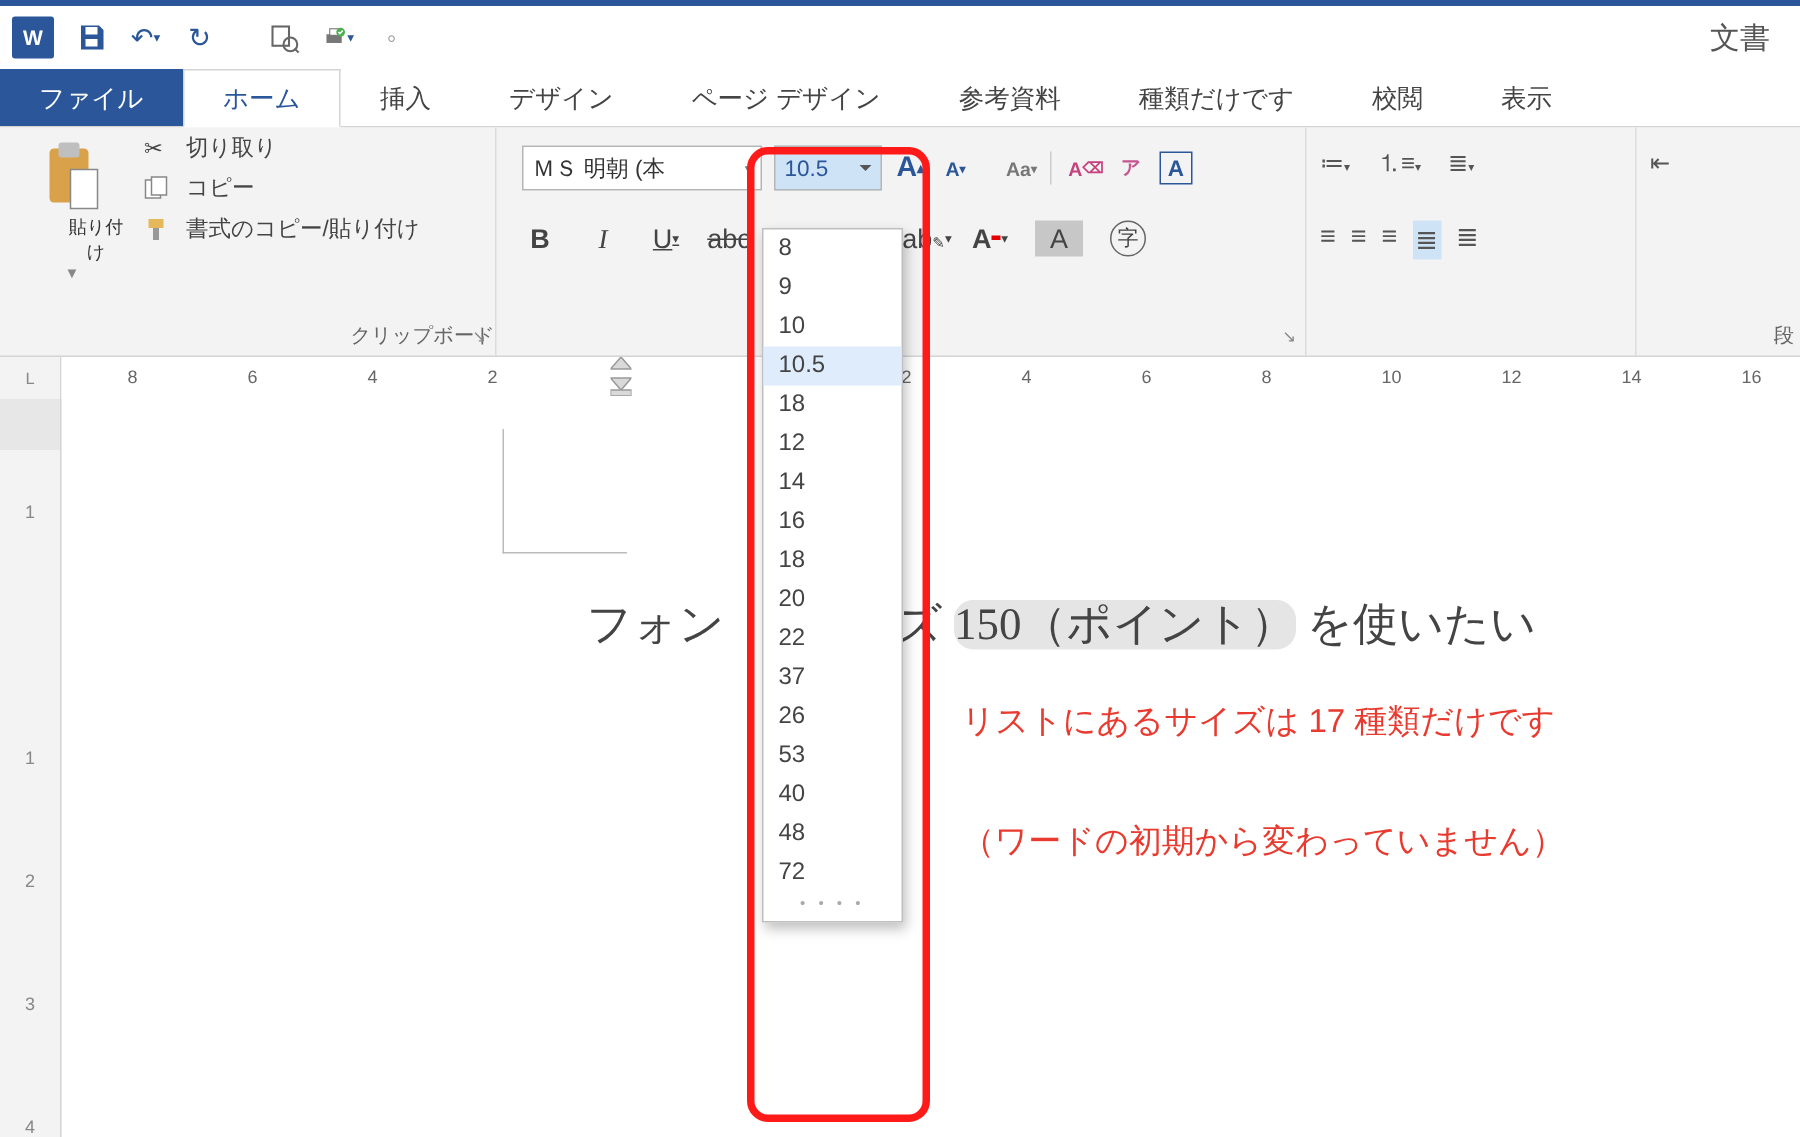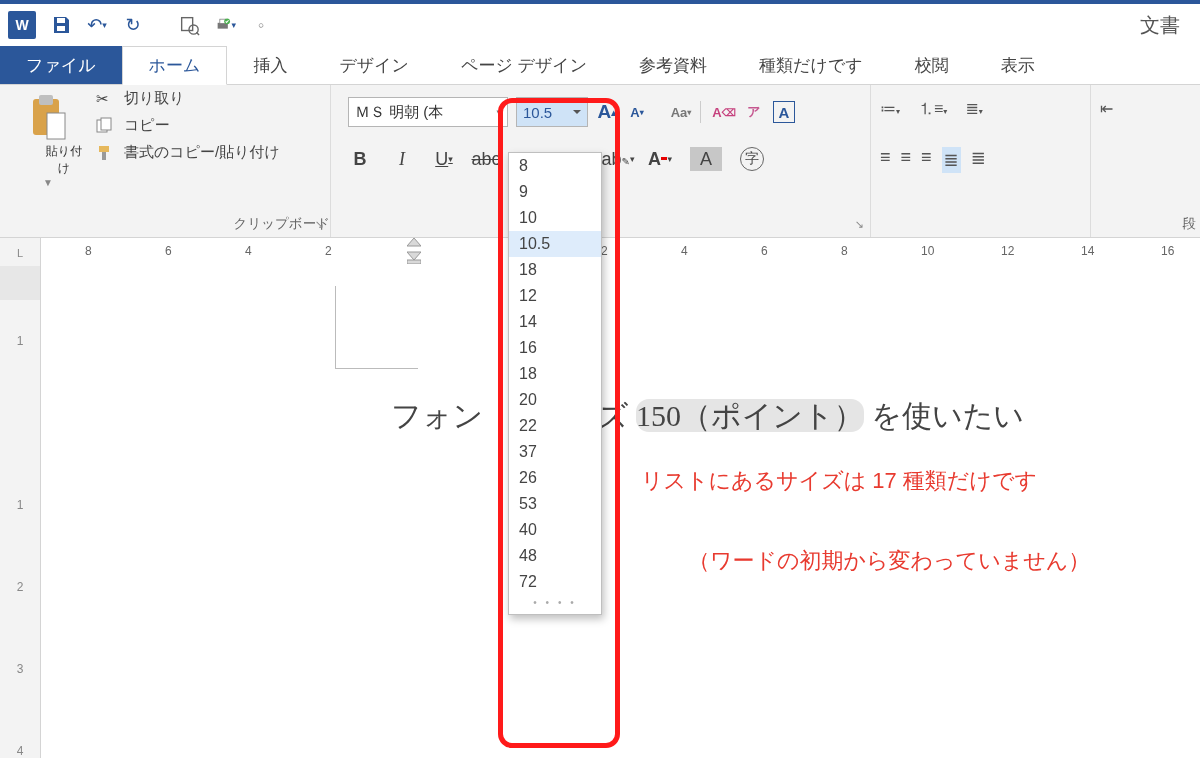--- a/index.html
+++ b/index.html
@@ -61,21 +61,21 @@
   .vside{width:40px;background:#f3f3f3;border-right:1px solid #d4d4d4;}
   .vtick{height:82px;border-bottom:0;display:flex;align-items:center;justify-content:center;color:#888;font-size:12px;}
   .page{flex:1;position:relative;}
 
   .cursor-guide{position:absolute;left:294px;top:20px;width:82px;height:82px;border-left:1px solid #bbb;border-bottom:1px solid #bbb;}
   .doc-line{position:absolute;left:350px;top:130px;font-size:30px;color:#444;font-family:"MS Mincho",serif;}
   .doc-line .hl{background:#e5e5e5;border-radius:13px;}
 
   .anno{position:absolute;left:600px;font-size:22px;color:#e83a2f;font-weight:400;}
   .a1{top:200px;}
-  .a2{top:280px;margin-left:47px;}
+  .a2{top:280px;}
 
   
   .size-dd{position:absolute;left:508px;top:152px;width:92px;background:#fff;border:1px solid #bfbfbf;box-shadow:2px 4px 8px rgba(0,0,0,0.25);z-index:50;padding-bottom:6px;}
   .size-dd .opt{padding:4px 10px;font-size:16px;color:#444;cursor:pointer;}
   .size-dd .opt.sel{background:#deecfb;}
   .size-dd .dots{text-align:center;color:#aaa;letter-spacing:3px;font-size:10px;padding-top:2px;}
 
   .red-call{position:absolute;border:5px solid #ff1a1a;border-radius:14px;z-index:60;}
   .rc1{left:498px;top:98px;width:112px;height:640px;}
 

